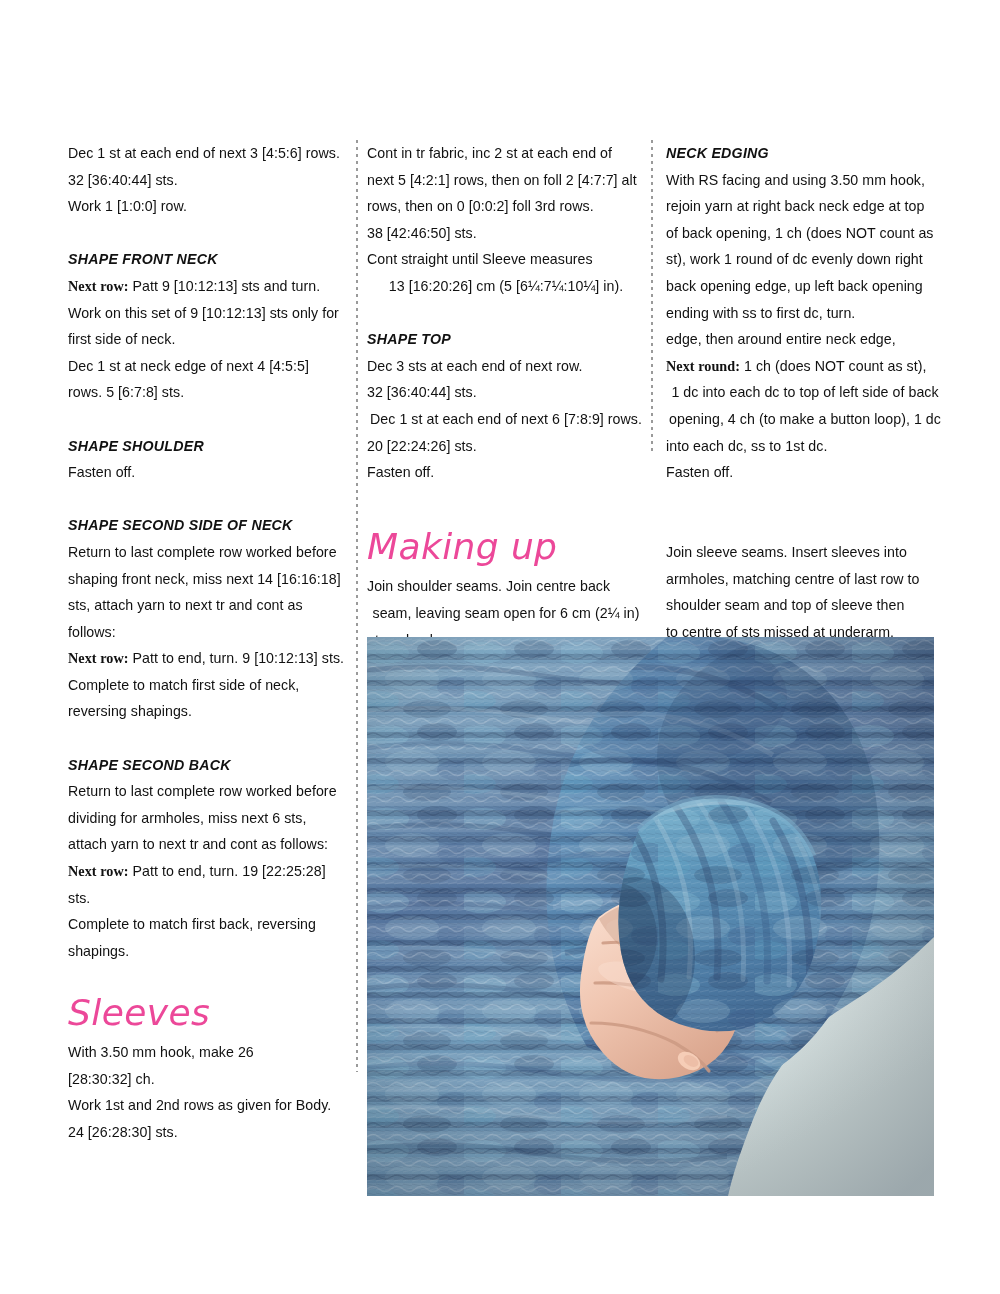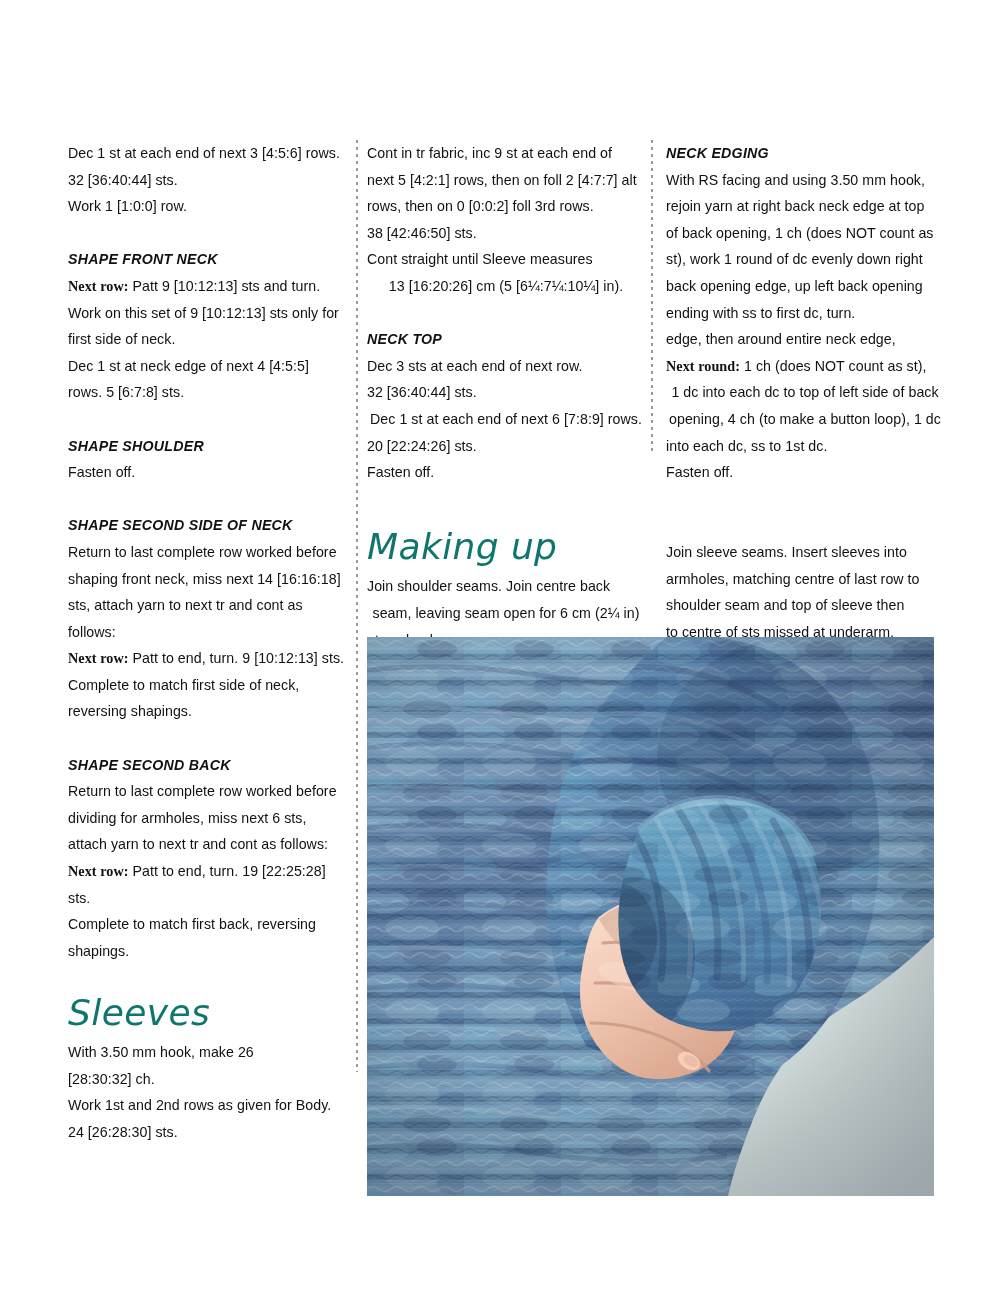--- a/index.html
+++ b/index.html
@@ -71,21 +71,21 @@
     font-family: Liberation Serif, serif;
   }
 
   
   .section-title {
     font-family: "DejaVu Sans", sans-serif;
     font-style: italic;
     font-weight: 300;
     font-size: 36px;
     line-height: 44px;
-    color: #0f766e;
+    color: #ec4899;
     letter-spacing: 0.4px;
     margin: 0 0 4px 0;
     white-space: nowrap;
   }
 
   
   .photo {
     position: absolute;
     left: 367px;
     top: 637px;
@@ -165,32 +165,32 @@
       <div class="para">[28:30:32] ch.</div>
       <div class="para">Work 1st and 2nd rows as given for Body.</div>
       <div class="para">24 [26:28:30] sts.</div>
     </div>
 
   </div>
 
   <div class="col col-2">
 
     <div>
-      <div class="para">Cont in tr fabric, inc 9 st at each end of</div>
+      <div class="para">Cont in tr fabric, inc 2 st at each end of</div>
       <div class="para">next 5 [4:2:1] rows, then on foll 2 [4:7:7] alt</div>
       <div class="para">rows, then on 0 [0:0:2] foll 3rd rows.</div>
       <div class="para">38 [42:46:50] sts.</div>
       <div class="para">Cont straight until Sleeve measures</div>
       <div class="para nowrap">13 [16:20:26] cm (5 [6¼:7¼:10¼] in).</div>
     </div>
 
     <div class="gap"></div>
 
     <div>
-      <div class="subhead">NECK TOP</div>
+      <div class="subhead">SHAPE TOP</div>
       <div class="para">Dec 3 sts at each end of next row.</div>
       <div class="para">32 [36:40:44] sts.</div>
       <div class="para nowrap">Dec 1 st at each end of next 6 [7:8:9] rows.</div>
       <div class="para">20 [22:24:26] sts.</div>
       <div class="para">Fasten off.</div>
     </div>
 
     <div class="gap"></div>
     <div class="gap-sm"></div>
 

